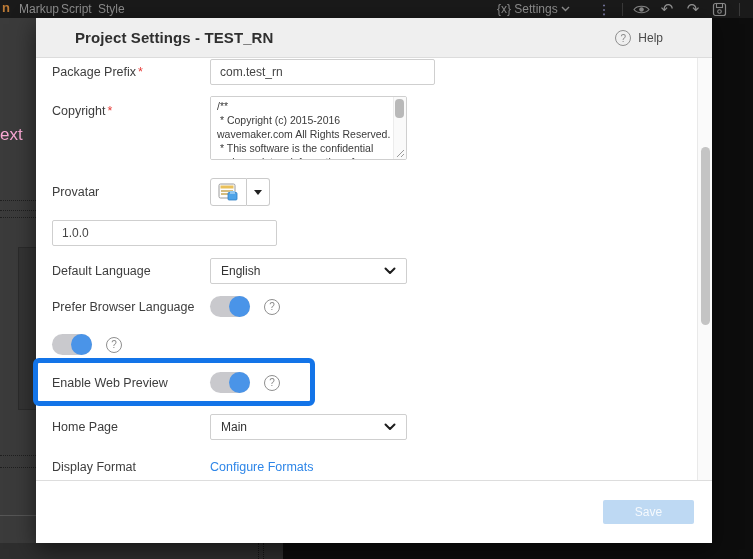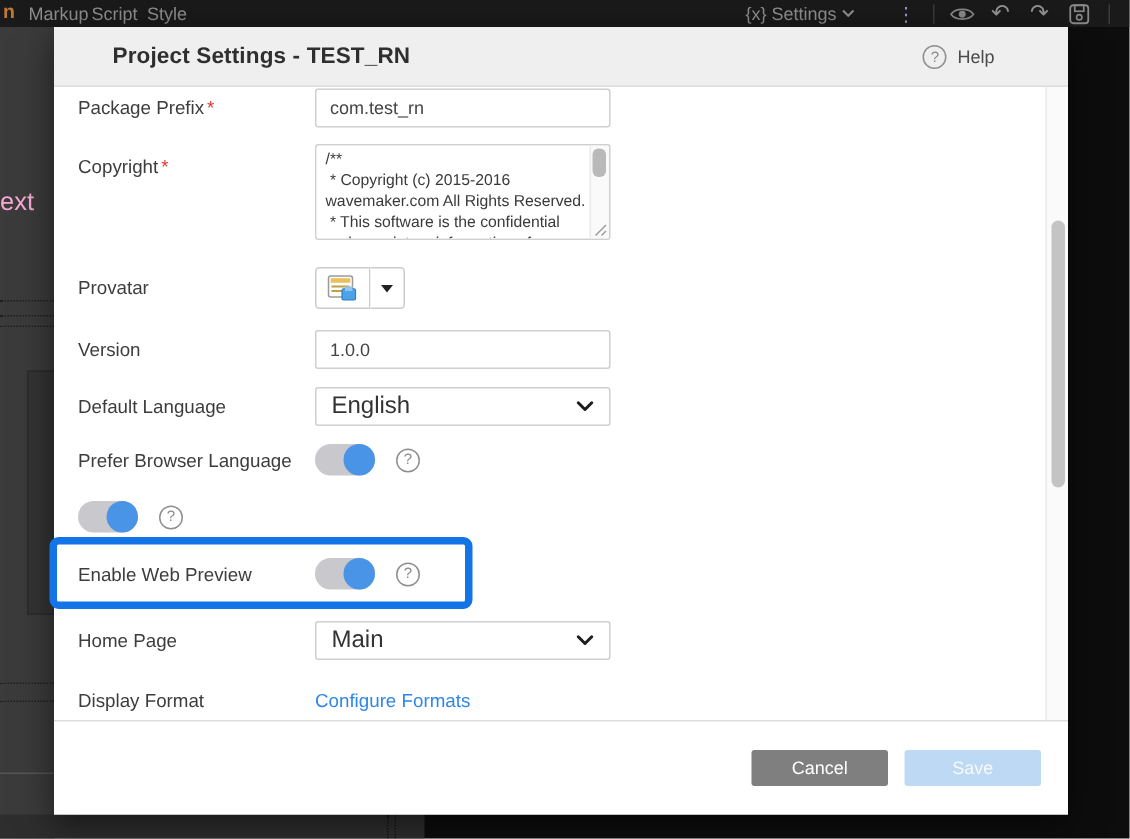--- a/index.html
+++ b/index.html
@@ -31,35 +31,35 @@
   .m-title { margin-left:39px; font-size:15px; font-weight:bold; color:#2f2f2f; letter-spacing:.1px; }
   .m-help { position:absolute; right:49px; top:0; height:40px; display:flex; align-items:center; gap:7px; cursor:pointer; }
   .q-circle { width:16px; height:16px; border:1px solid #8f8f8f; border-radius:50%; color:#8a8a8a; font-size:10px; display:flex; align-items:center; justify-content:center; background:transparent; }
   .m-help .help-txt { font-size:12px; color:#4a4a4a; }
 
   .m-body { position:absolute; left:0; top:40px; right:0; bottom:63px; background:#fff; }
   .row { position:absolute; left:16px; display:flex; align-items:center;justify-content:flex-end; }
   .row .lbl { width:158px; font-size:12.5px; color:#3d3d3d; flex:none; }
   .req { color:#e53935; margin-left:2px; }
 
-  .txt-input { width:197px; height:25px; border:1px solid #cfcfcf; border-radius:2px; font-family:"Liberation Sans",sans-serif; font-size:12px; color:#444; padding:12px 9px; outline:none; }
+  .txt-input { width:225px; height:25px; border:1px solid #cfcfcf; border-radius:2px; font-family:"Liberation Sans",sans-serif; font-size:12px; color:#444; padding:12px 9px; outline:none; }
 
   .ta-wrap { position:relative; width:197px; height:64px; border:1px solid #cfcfcf; border-radius:2px; background:#fff; overflow:hidden; }
   .ta-wrap textarea { position:absolute; left:0; top:0; width:183px; height:62px; border:none; outline:none; resize:none; overflow:hidden;
      font-family:"Liberation Sans",sans-serif; font-size:10.5px; line-height:14px; color:#3a3a3a; padding:2px 2px 2px 6px; }
   .ta-sbar { position:absolute; right:0; top:0; width:13px; height:100%; background:#fafafa; border-left:1px solid #ececec; }
   .ta-thumb { position:absolute; right:2px; top:2px; width:9px; height:19px; background:#b9b9b9; border-radius:4px; }
   .ta-resize { position:absolute; right:1px; bottom:1px; }
 
   .btn-group { display:flex; }
   .prov-btn { width:37px; height:28px; background:#fff; border:1px solid #cbcbcb; border-radius:3px 0 0 3px; display:flex; align-items:center; justify-content:center; cursor:pointer; }
   .prov-caret-btn { width:23px; height:28px; background:#fff; border:1px solid #cbcbcb; border-left:none; border-radius:0 3px 3px 0; display:flex; align-items:center; justify-content:center; cursor:pointer; }
   .caret-down { width:0; height:0; border-left:4px solid transparent; border-right:4px solid transparent; border-top:5px solid #222; }
 
-  .select { width:197px; height:26px; border:1px solid #cfcfcf; border-radius:2px; background:#fff; display:flex; align-items:center; justify-content:space-between; padding:0 10px; font-size:16px; color:#333; cursor:pointer; }
+  .select { width:197px; height:26px; border:1px solid #cfcfcf; border-radius:2px; background:#fff; display:flex; align-items:center; justify-content:space-between; padding:0 10px; font-size:12px; color:#333; cursor:pointer; }
 
   .toggle { position:relative; width:40px; height:21px; border-radius:11px; background:#c9c9cd; flex:none; cursor:pointer; }
   .toggle .knob { position:absolute; right:0; top:0; width:21px; height:21px; border-radius:50%; background:#4a94e8; }
   .row .q-circle { margin-left:14px; cursor:pointer; }
 
   .link { font-size:12.5px; color:#2e86e8; cursor:pointer; }
 
   .hilite { position:absolute; left:-3px; top:300px; width:282px; height:48px; border:5px solid #1374e8; border-radius:6px; pointer-events:none; z-index:5; }
 
   .m-scroll { position:absolute; top:40px; right:0; width:15px; bottom:63px; background:#fafafa; border-left:1px solid #e9e9e9; }
@@ -170,21 +170,20 @@
             <rect x="12" y="8" width="5" height="3" fill="#8fc6f0"></rect>
           </svg>
         </div>
         <div class="prov-caret-btn">
           <span class="caret-down"></span>
         </div>
       </div>
     </div>
 
     <div class="row" style="top:162px; height:26px">
-      <span class="lbl">Version</span>
       <input class="txt-input" type="text" value="1.0.0" style="">
     </div>
 
     <div class="row" style="top:200px; height:26px">
       <span class="lbl">Default Language</span>
       <div class="select">
         <span>English</span>
         <svg width="12" height="8" viewBox="0 0 12 8">
             <polyline points="1.5,1.5 6,6 10.5,1.5" fill="none" stroke="#1d1d1d" stroke-width="2" stroke-linecap="round" stroke-linejoin="round"></polyline>
           </svg>
@@ -231,17 +230,16 @@
       </div>
     </div>
 
   </div>
 
   <div class="m-scroll">
     <div class="m-thumb"></div>
   </div>
 
   <div class="m-footer">
-    <button class="btn btn-cancel">Cancel</button>
     <button class="btn btn-save">Save</button>
   </div>
 
 </div>
 
 </body></html>

